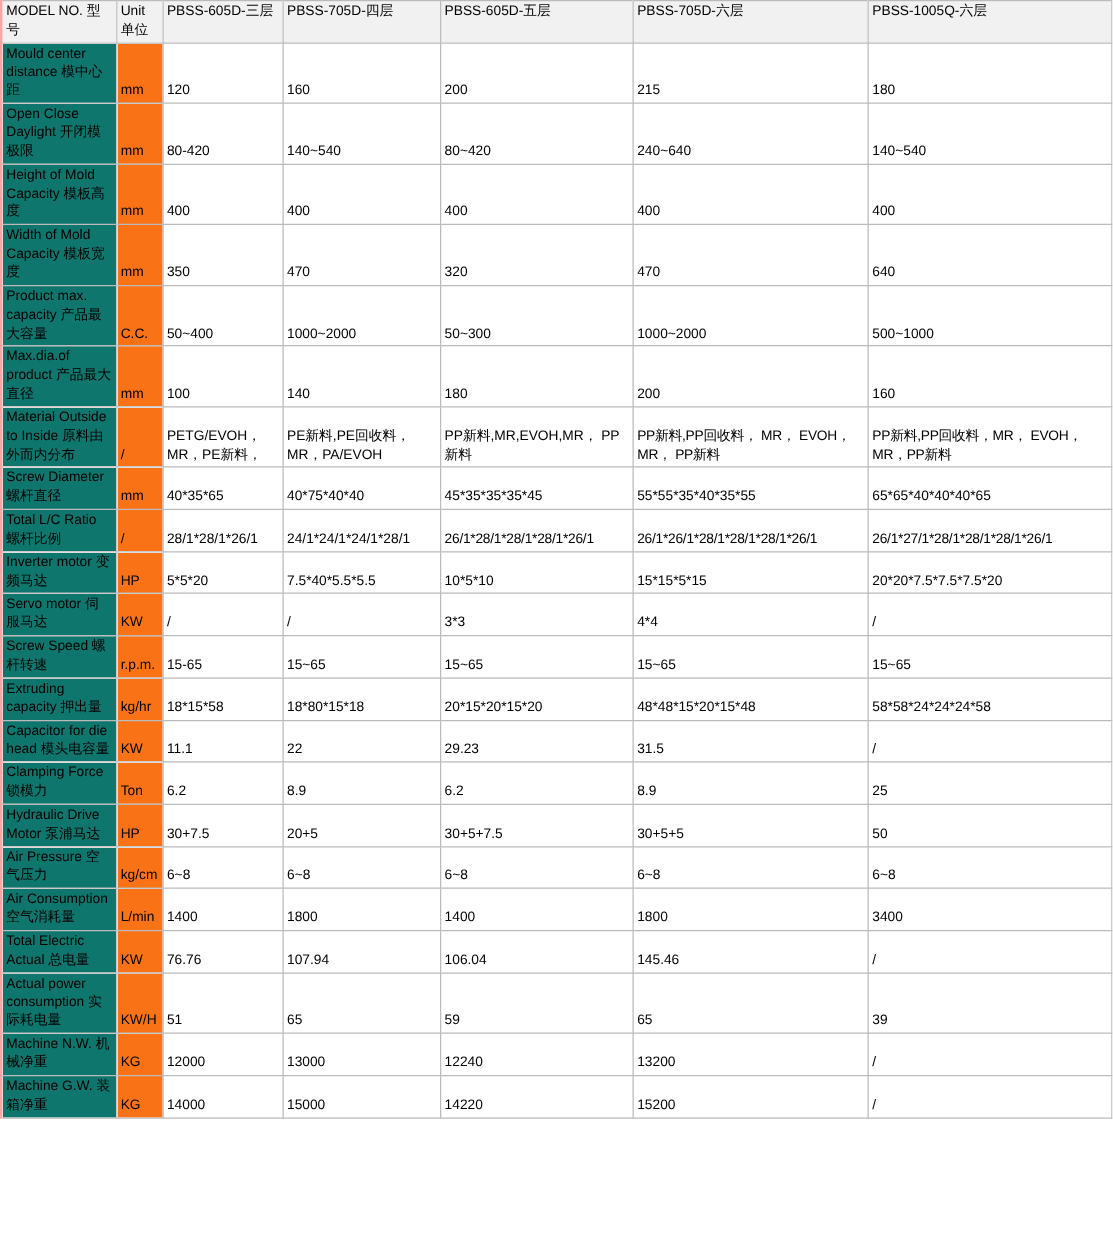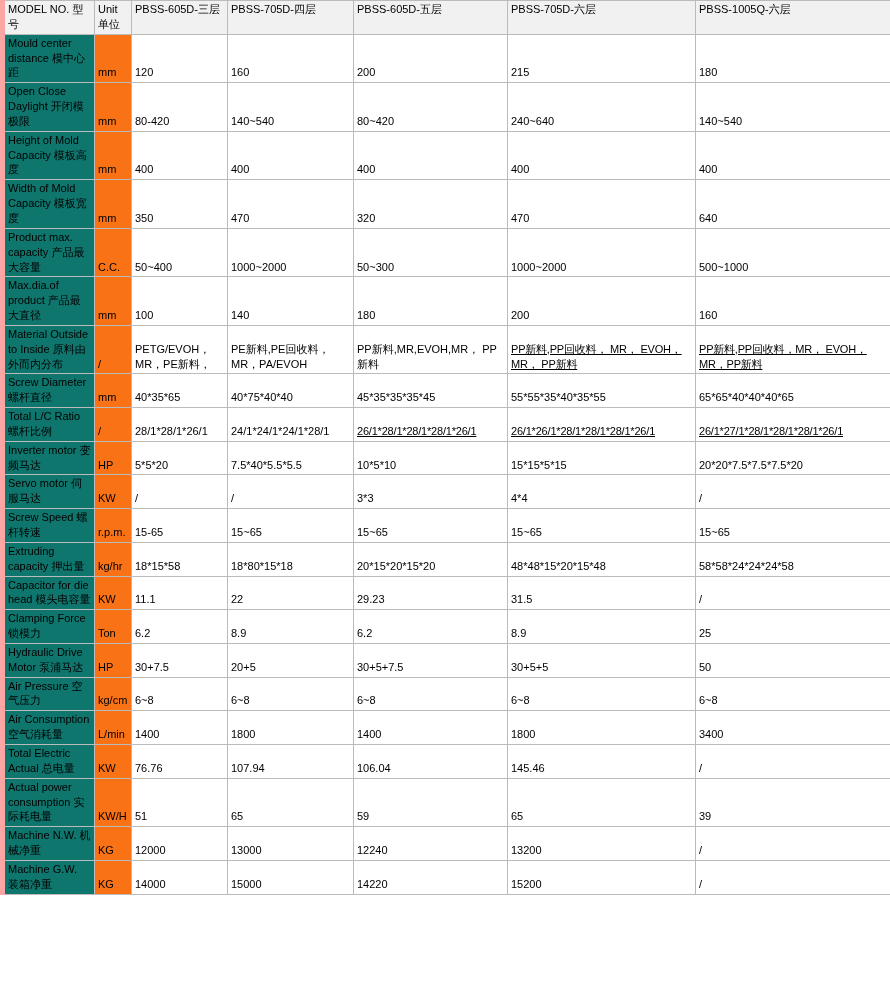--- a/index.html
+++ b/index.html
@@ -13,21 +13,21 @@
     font-family: "Liberation Sans", sans-serif;
     font-size: 11px;
     color: #000000;
     overflow: hidden;
   }
   table.spec {
     border-collapse: collapse;
     table-layout: fixed;
     width: 890px;
     border-top: 1px solid #bbbbbb;
-    border-left: 5px solid #fca5a5;
+    border-left: 2px solid #fca5a5;
   }
   table.spec td {
     border-right: 1px solid #bbbbbb;
     border-bottom: 1px solid #bbbbbb;
     vertical-align: bottom;
     padding: 1px 3px 2px 3px;
     font-size: 11px;
     line-height: 1.35;
     color: #000;
     word-wrap: break-word;
@@ -50,21 +50,20 @@
   }
   tr.header td.c-unit {
     vertical-align: top;
   }
   td.c-model {
     width: 120px;
     background: #ffffff;
   }
   .tight {
     letter-spacing: -0.2px;
-    text-decoration: underline;
   }
 </style>
 </head>
 <body>
 
 <table class="spec">
   <colgroup>
     <col style="width:92px">
     <col style="width:37px">
     <col style="width:96px">

